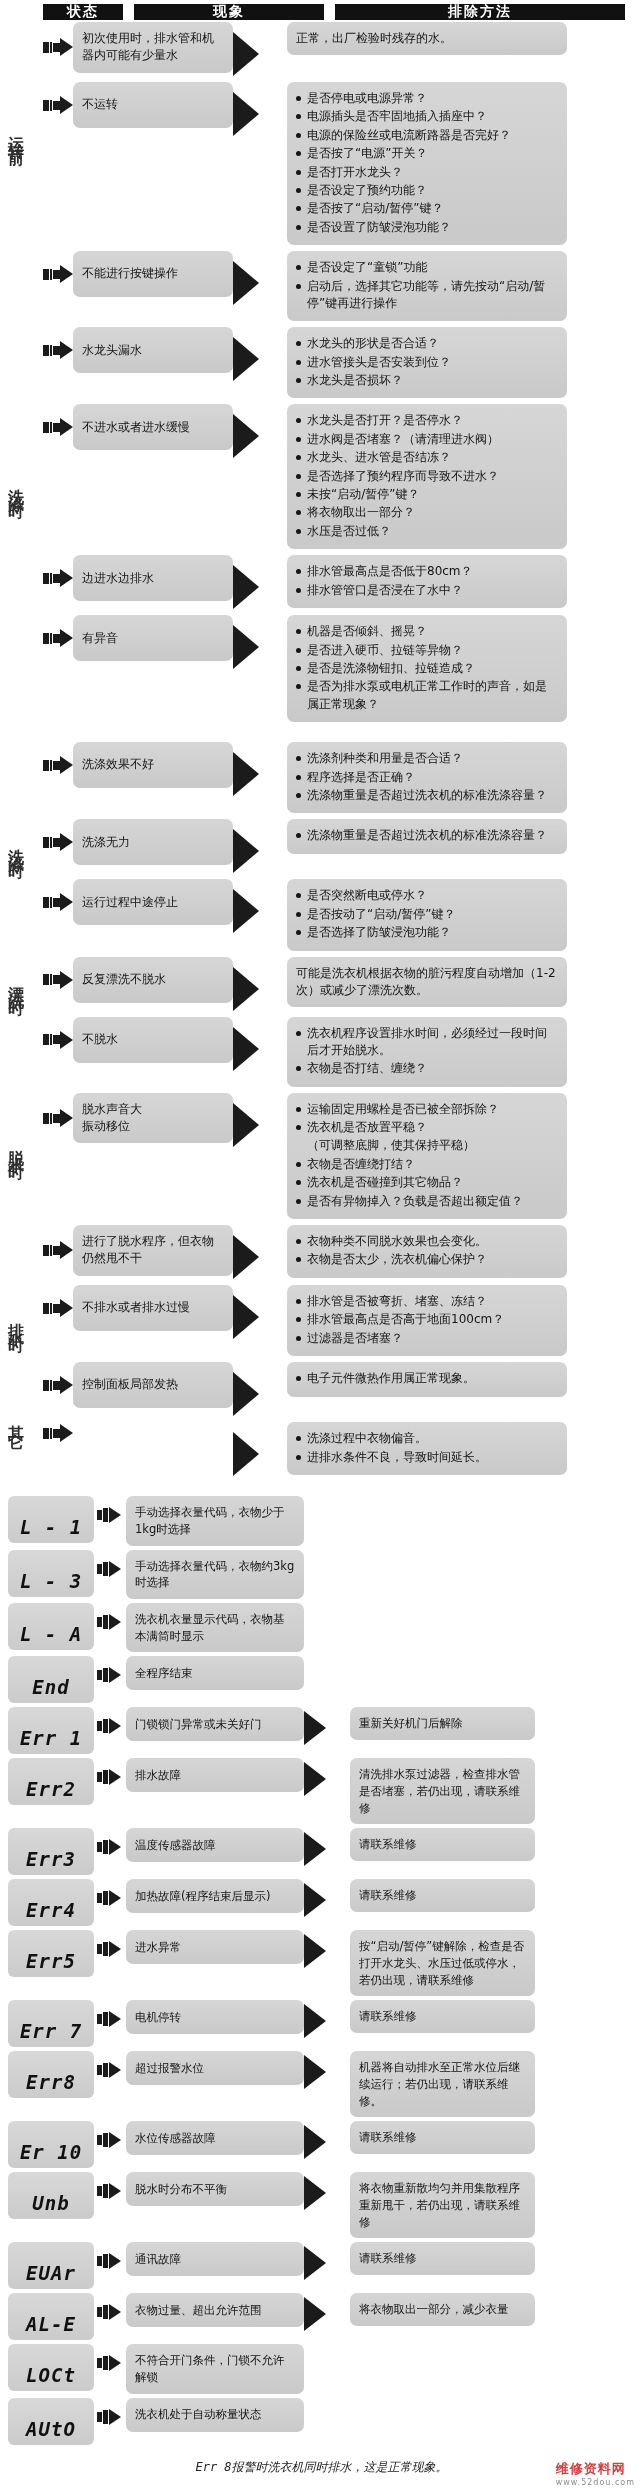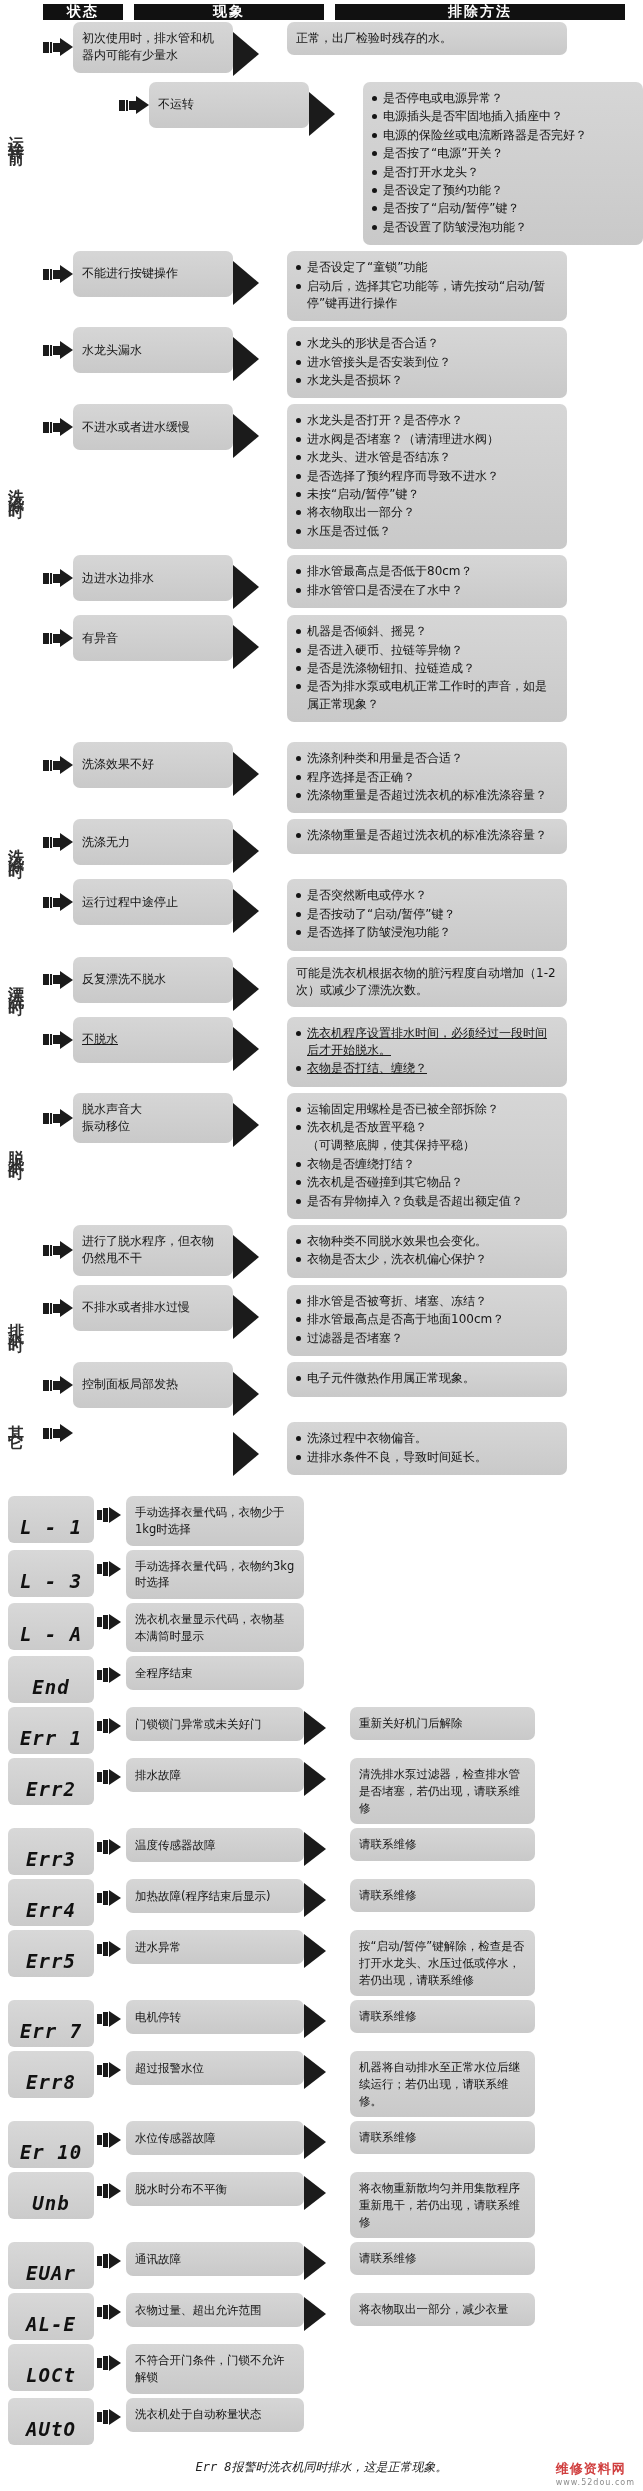--- a/index.html
+++ b/index.html
@@ -150,21 +150,21 @@
           </div>
           <div class="box" style="white-space: pre-line;">初次使用时，排水管和机器内可能有少量水</div>
         </div>
         <div class="bigtri"></div>
         <div class="fix">
           <div class="box">
             <div class="plain">正常，出厂检验时残存的水。</div>
           </div>
         </div>
       </div>
-      <div class="row" style="margin-bottom: 6px; justify-content: flex-end;">
+      <div class="row" style="margin-bottom: 6px;">
         <div class="statecol" style="position: relative;">
           <div style="position:absolute;left:31px;top:0;bottom:0;width:11px;background:linear-gradient(90deg,#dcdcdc,#c6c6c6,#dcdcdc);"></div>
         </div>
         <div class="phen">
           <div class="arrowmark">
             <div class="sq"></div>
             <div class="sq2"></div>
             <div class="stem"></div>
             <div class="tri"></div>
           </div>
@@ -399,21 +399,21 @@
           </div>
           <div class="box" style="white-space: pre-line;">反复漂洗不脱水</div>
         </div>
         <div class="bigtri"></div>
         <div class="fix">
           <div class="box">
             <div class="plain">可能是洗衣机根据衣物的脏污程度自动增加（1-2次）或减少了漂洗次数。</div>
           </div>
         </div>
       </div>
-      <div class="row" style="margin-bottom: 6px; text-decoration: underline;">
+      <div class="row" style="margin-bottom: 6px;">
         <div class="statecol" style="position: relative;">
           <div style="position:absolute;left:31px;top:0;bottom:0;width:11px;background:linear-gradient(90deg,#dcdcdc,#c6c6c6,#dcdcdc);"></div>
         </div>
         <div class="phen">
           <div class="arrowmark">
             <div class="sq"></div>
             <div class="sq2"></div>
             <div class="stem"></div>
             <div class="tri"></div>
           </div>

